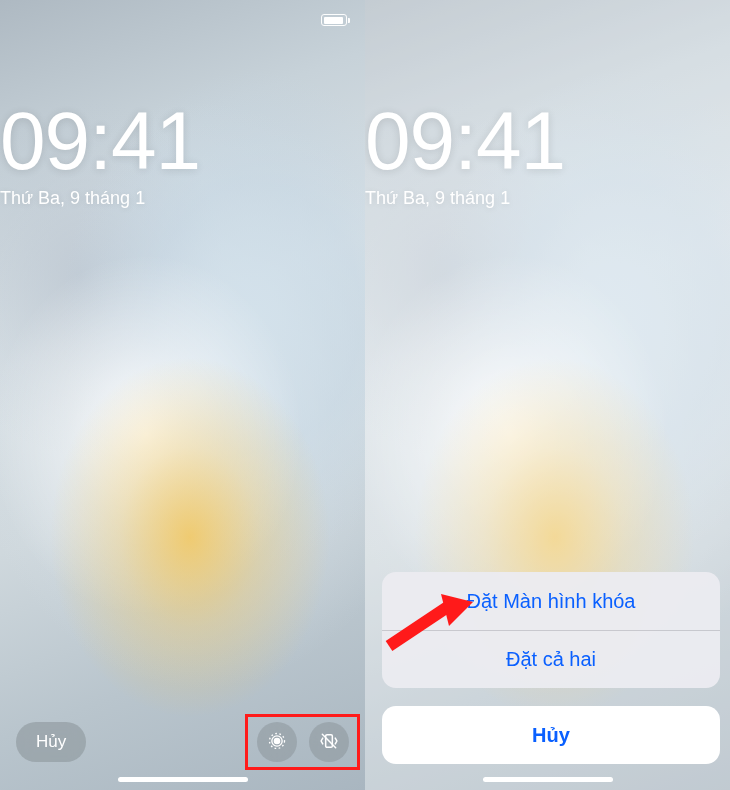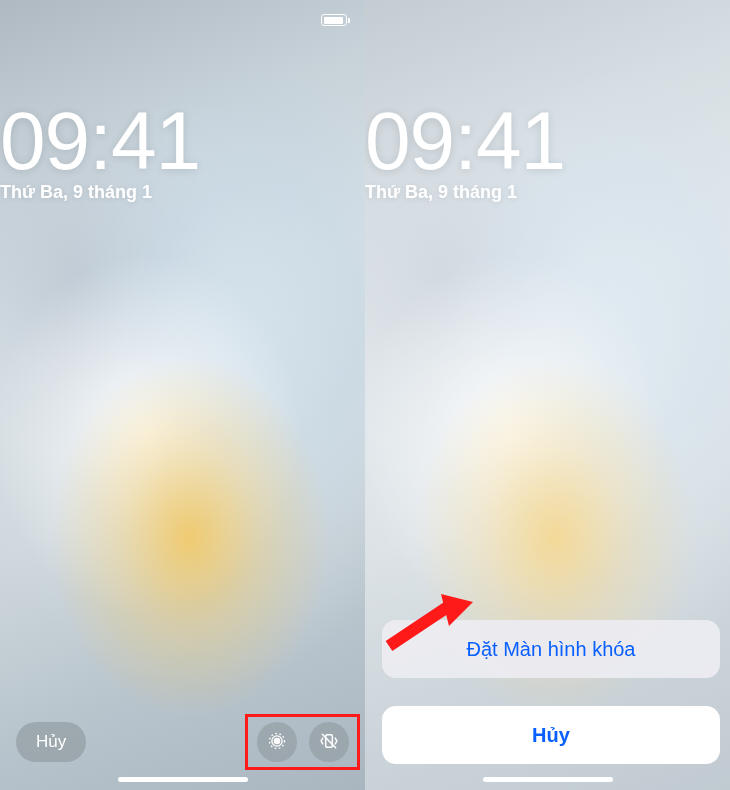--- a/index.html
+++ b/index.html
@@ -67,22 +67,22 @@
   }
   .clock {
     font-size: 82px;
     font-weight: 300;
     letter-spacing: -1px;
     line-height: 1;
     text-shadow: 0 1px 8px rgba(0,0,0,0.12);
   }
   .date {
     font-size: 18px;
-    font-weight: 700;
-    margin-top: 0;
+    font-weight: 400;
+    margin-top: 6px;
     text-shadow: 0 1px 6px rgba(0,0,0,0.1);
   }
   .bottom-bar {
     position: absolute;
     bottom: 28px;
     left: 0; right: 0;
     display: flex;
     align-items: center;
     justify-content: space-between;
     padding: 0 16px;
@@ -129,21 +129,21 @@
     position: absolute;
     border: 3px solid #ff1a1a;
     pointer-events: none;
   }
   .action-sheet {
     position: absolute;
     left: 10px; right: 10px;
     bottom: 26px;
     display: flex;
     flex-direction: column;
-    gap: 28px;
+    gap: 18px;
     padding-left: 7px;
   }
   .sheet-group {
     background: rgba(235,235,240,0.96);
     border-radius: 14px;
     overflow: hidden;
   }
   .sheet-item {
     height: 58px;
     display: flex;
@@ -229,20 +229,23 @@
   <div class="clock-block">
     <div class="clock">09:41</div>
     <div class="date">Thứ Ba, 9 tháng 1</div>
   </div>
 
   <div class="action-sheet">
     <div class="sheet-group">
       <button class="sheet-item">
         <span>Đặt Màn hình khóa</span>
       </button>
+      <button class="sheet-item">
+        <span>Đặt cả hai</span>
+      </button>
     </div>
     <button class="sheet-cancel">
       <span>Hủy</span>
     </button>
   </div>
 
   <svg class="arrow" style="left:18px; top:590px;" width="90" height="64" viewBox="0 0 90 64">
     <line x1="6" y1="56" x2="66" y2="16" stroke="#ff1a1a" stroke-width="12"></line>
     <polygon points="58,4 90,12 66,36" fill="#ff1a1a"></polygon>
   </svg>

